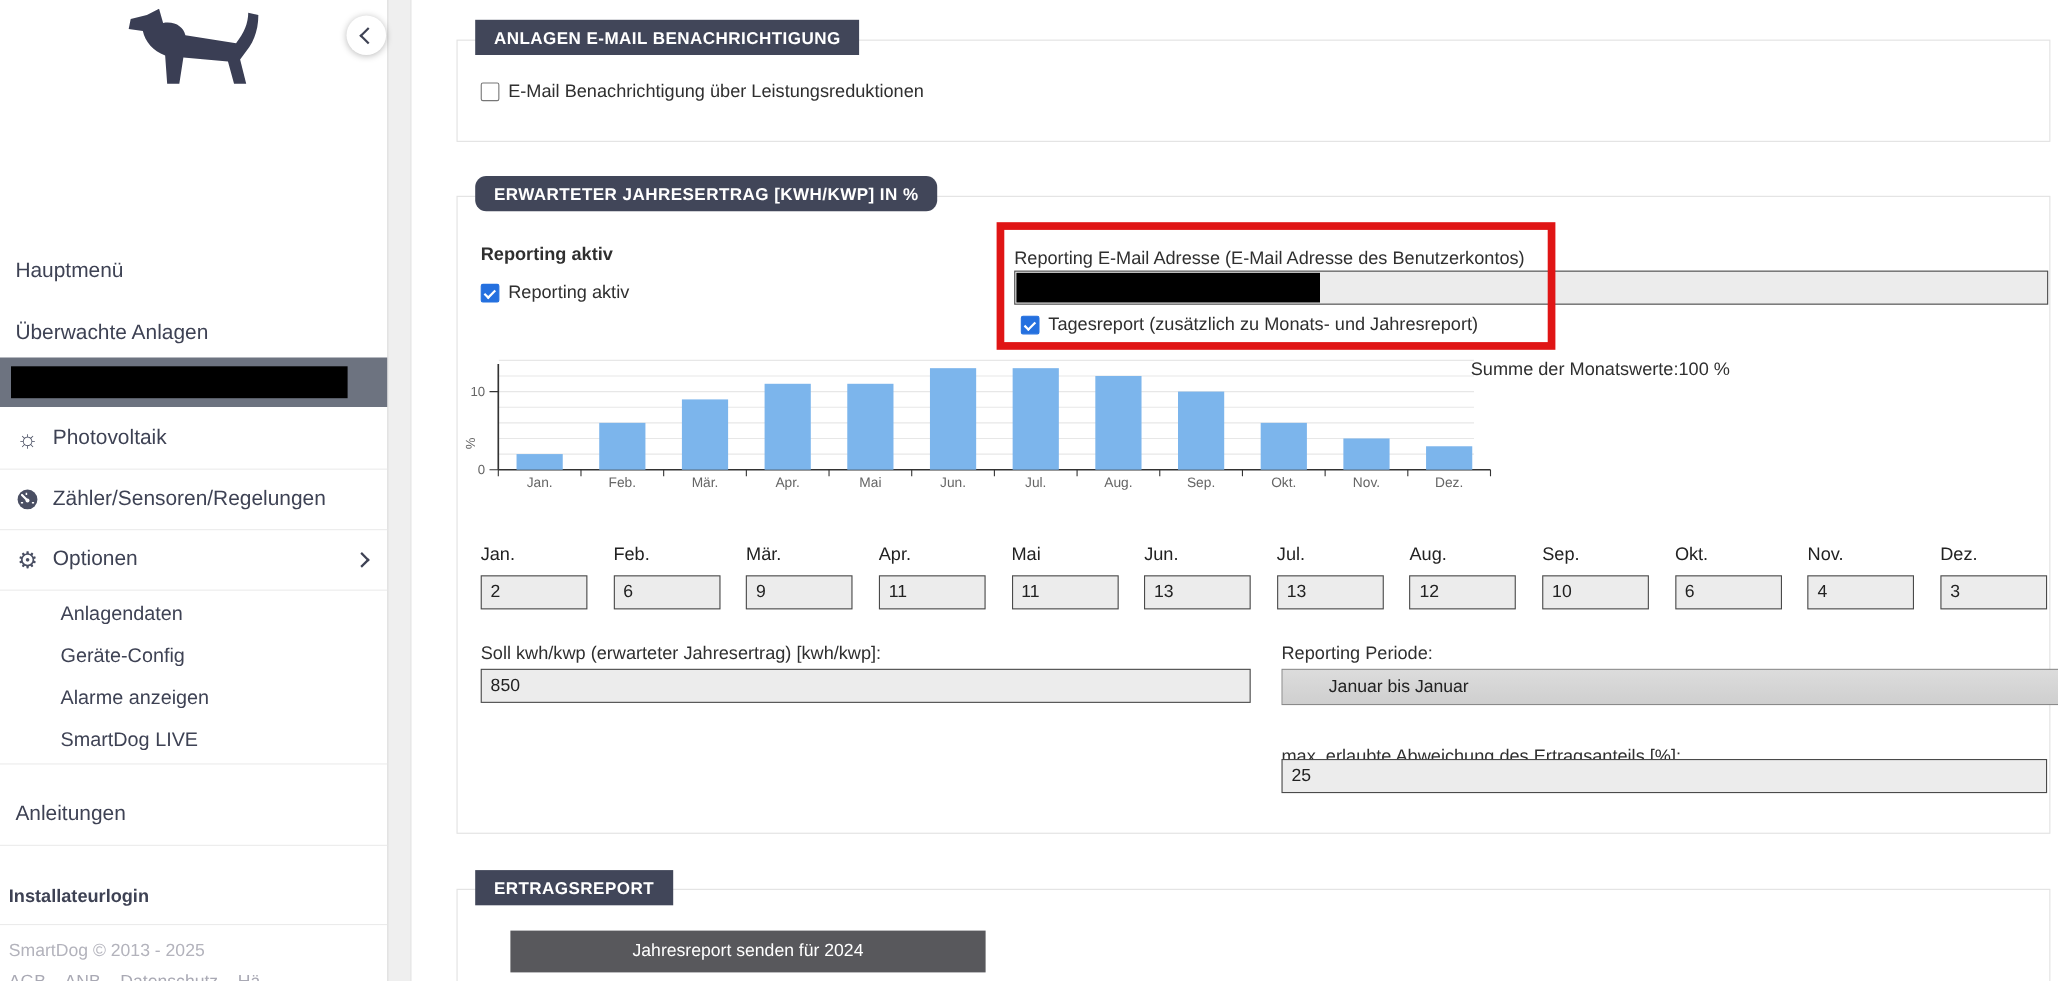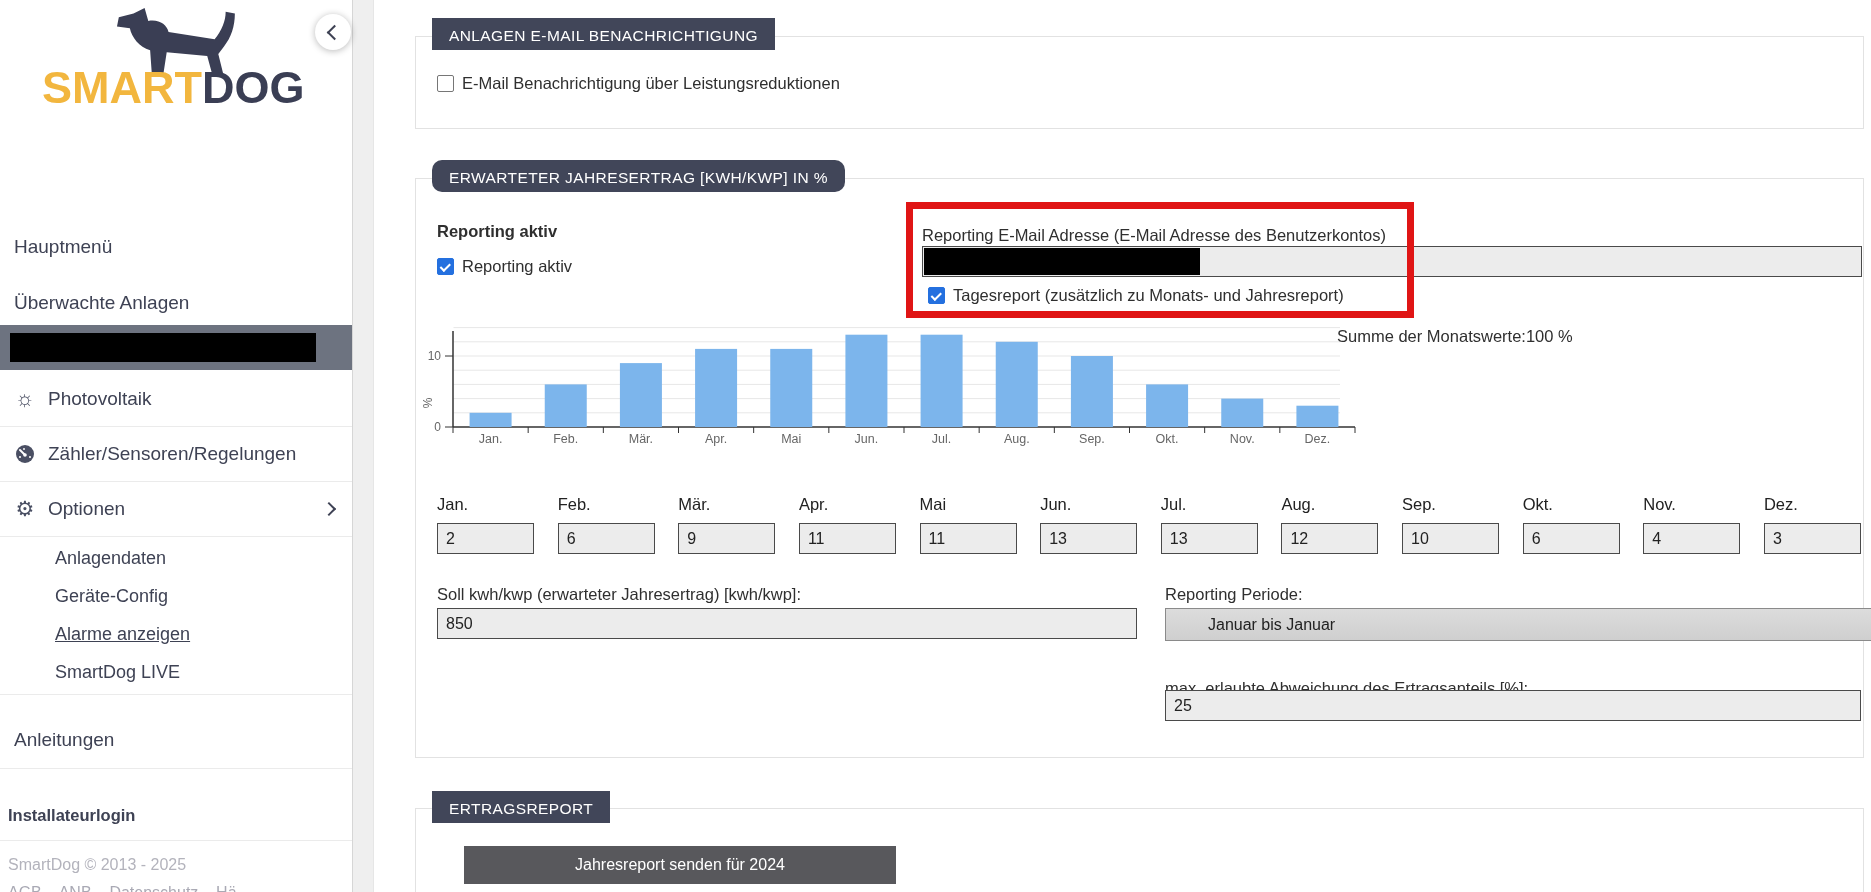--- a/index.html
+++ b/index.html
@@ -35,21 +35,21 @@
   .side-icon{display:inline-flex;width:26px;justify-content:center;margin-right:10px;color:#4a4f63;}
   #active-row{left:0;top:325px;width:352px;height:45px;background:#6d7380;}
   #active-redact{left:10px;top:8px;width:306px;height:29px;background:#000;position:absolute;}
   .sub-item{color:#3e4254;font-size:18px;left:55px;}
   #installer{font-size:16.5px;color:#3e4254;font-weight:bold;}
   #copyright{font-size:16px;color:#b3b3bc;}
   #footerlinks{font-size:16px;color:#a9a9b4;}
 
   
   .panel{background:#fff;border:1px solid #e2e2e2;z-index:1;}
-  .section-tab{background:#414659;color:#fff;font-weight:normal;font-size:15.5px;
+  .section-tab{background:#414659;color:#fff;font-weight:bold;font-size:15.5px;
     letter-spacing:.4px;line-height:36px;height:32px;padding:0 17px;z-index:3;white-space:nowrap;}
   .lbl{font-size:16.5px;color:#2f2f2f;white-space:nowrap;text-align:center;}
   .lbl-b{font-weight:bold;}
 
   .cbx{width:15px;height:15px;border:1px solid #767676;background:#fff;display:inline-flex;
     align-items:center;justify-content:center;border-radius:2px;flex:none;}
   .cbx.on{background:#2470df;border-color:#2470df;}
   .cbx.on .tick{width:8px;height:4px;border-left:2px solid #fff;border-bottom:2px solid #fff;
     transform:rotate(-45deg) translate(0px,-1px);}
   .cb-row{display:flex;align-items:center;gap:8px;}
@@ -76,23 +76,20 @@
 <body>
 
 <div id="sidebar" class="abs">
 
   <div id="logo" class="abs">
     <svg id="logo-dog-svg" width="185" height="70" viewBox="0 0 100 38">
       <path fill="#3a3e54" d="M18,3 L24,0 L26,7 C32,6 36,9 37,13 L62,17
         C66,12 68,7 68,2 L73,3 C73,10 71,16 67,21 L64,25 L67,37 L61,37 L58,26
         L36,24 L34,37 L28,37 L27,23 C21,21 17,16 16,11 L9,10 L10,5 Z"></path>
     </svg>
-    <div id="logo-text">
-      <span class="logo-smart">SMART</span><span class="logo-dog">DOG</span>
-    </div>
   </div>
 
   <div class="abs side-item" style="left:14px;top:236px;">Hauptmenü</div>
 
   <div class="abs side-item" style="left:14px;top:292px;">Überwachte Anlagen</div>
 
   <div id="active-row" class="abs">
     <div id="active-redact"></div>
   </div>
 
@@ -117,21 +114,21 @@
 
   <div class="abs side-row" style="top:482px;height:54px;">
     <span class="side-icon" style="margin-left:12px;font-size:21px;">⚙</span>
     <span class="side-item">Optionen</span>
     <span style="position:absolute;right:18px;" class="chev-right"></span>
   </div>
   <div class="abs divider" style="top:536px;"></div>
 
   <div class="abs sub-item" style="top:548px;">Anlagendaten</div>
   <div class="abs sub-item" style="top:586px;">Geräte-Config</div>
-  <div class="abs sub-item" style="top:624px;text-decoration:underline;">Alarme anzeigen</div>
+  <div class="abs sub-item" style="top:624px;">Alarme anzeigen</div>
   <div class="abs sub-item" style="top:662px;">SmartDog LIVE</div>
 
   <div class="abs divider" style="top:694px;"></div>
 
   <div class="abs side-item" style="left:14px;top:729px;">Anleitungen</div>
 
   <div class="abs divider" style="top:768px;"></div>
 
   <div id="installer" class="abs" style="left:8px;top:806px;">Installateurlogin</div>
 

